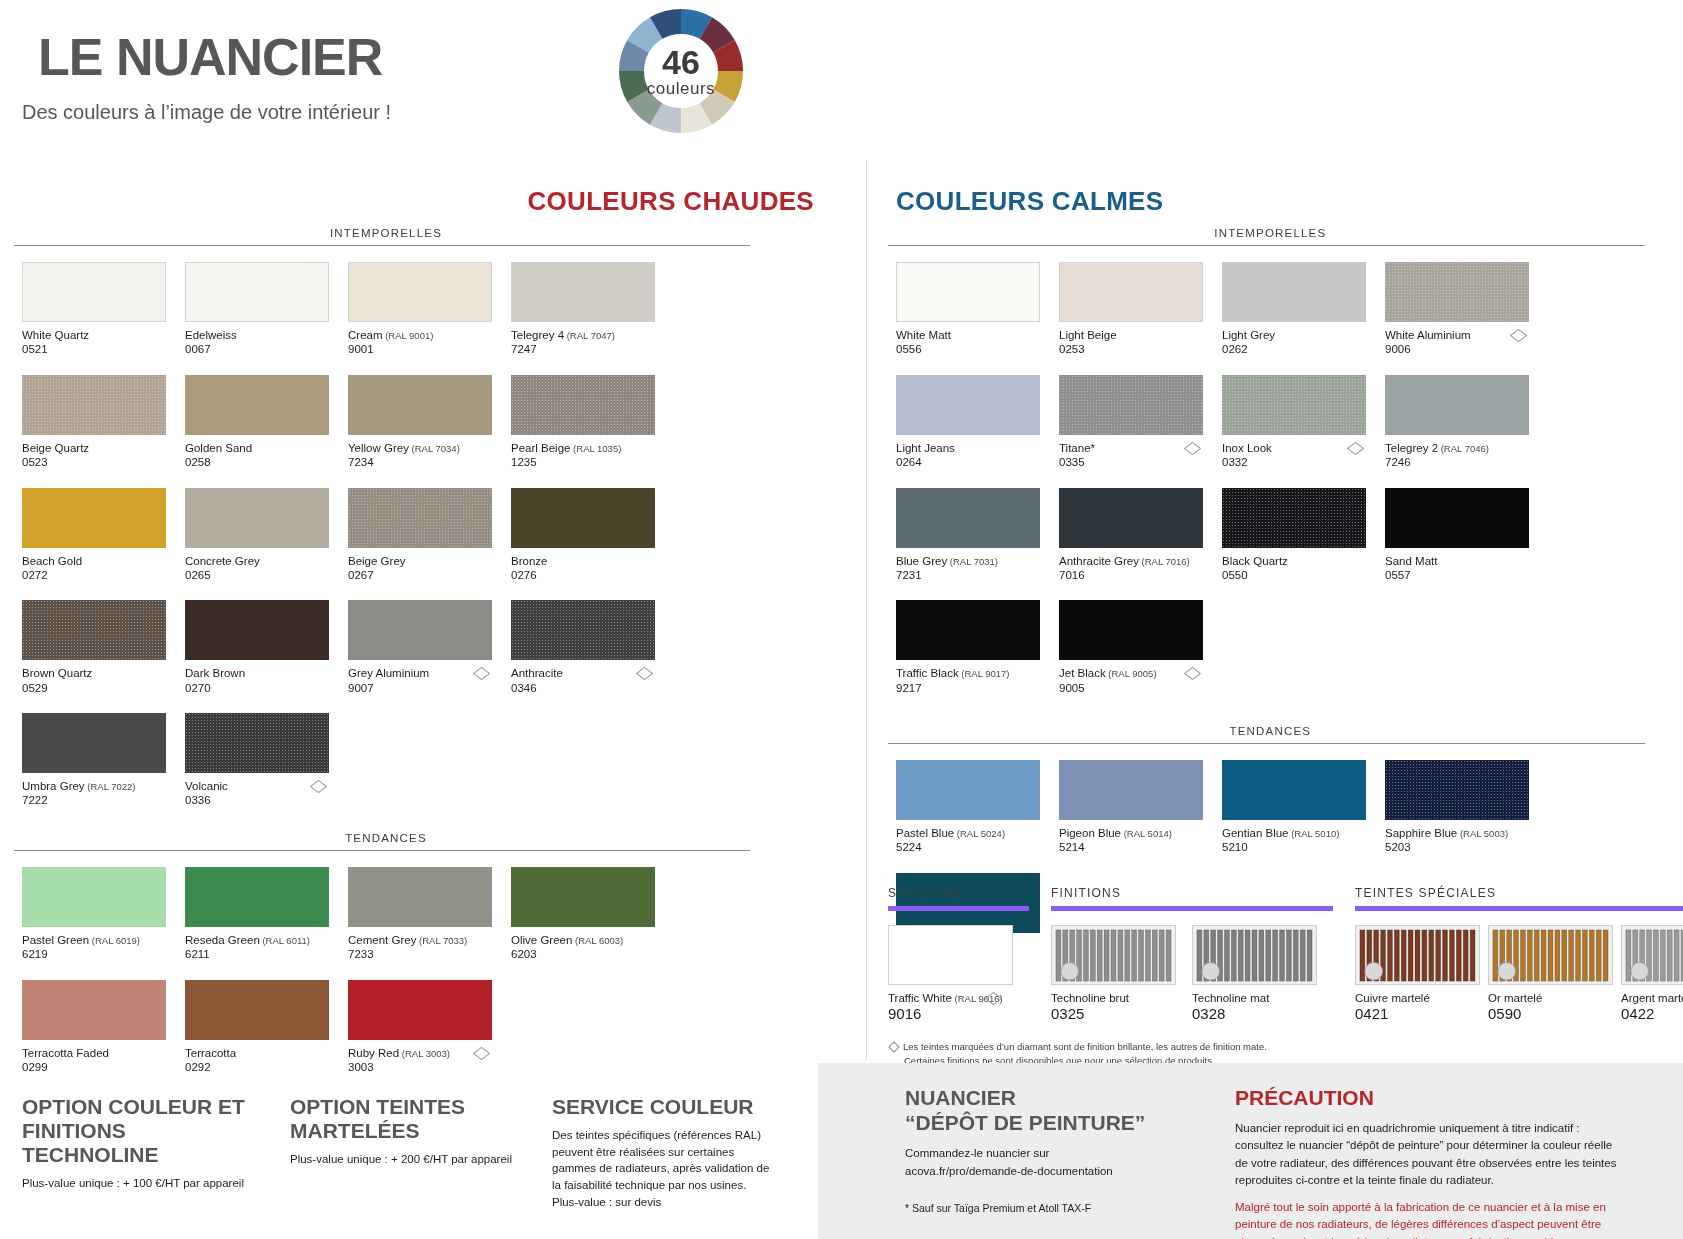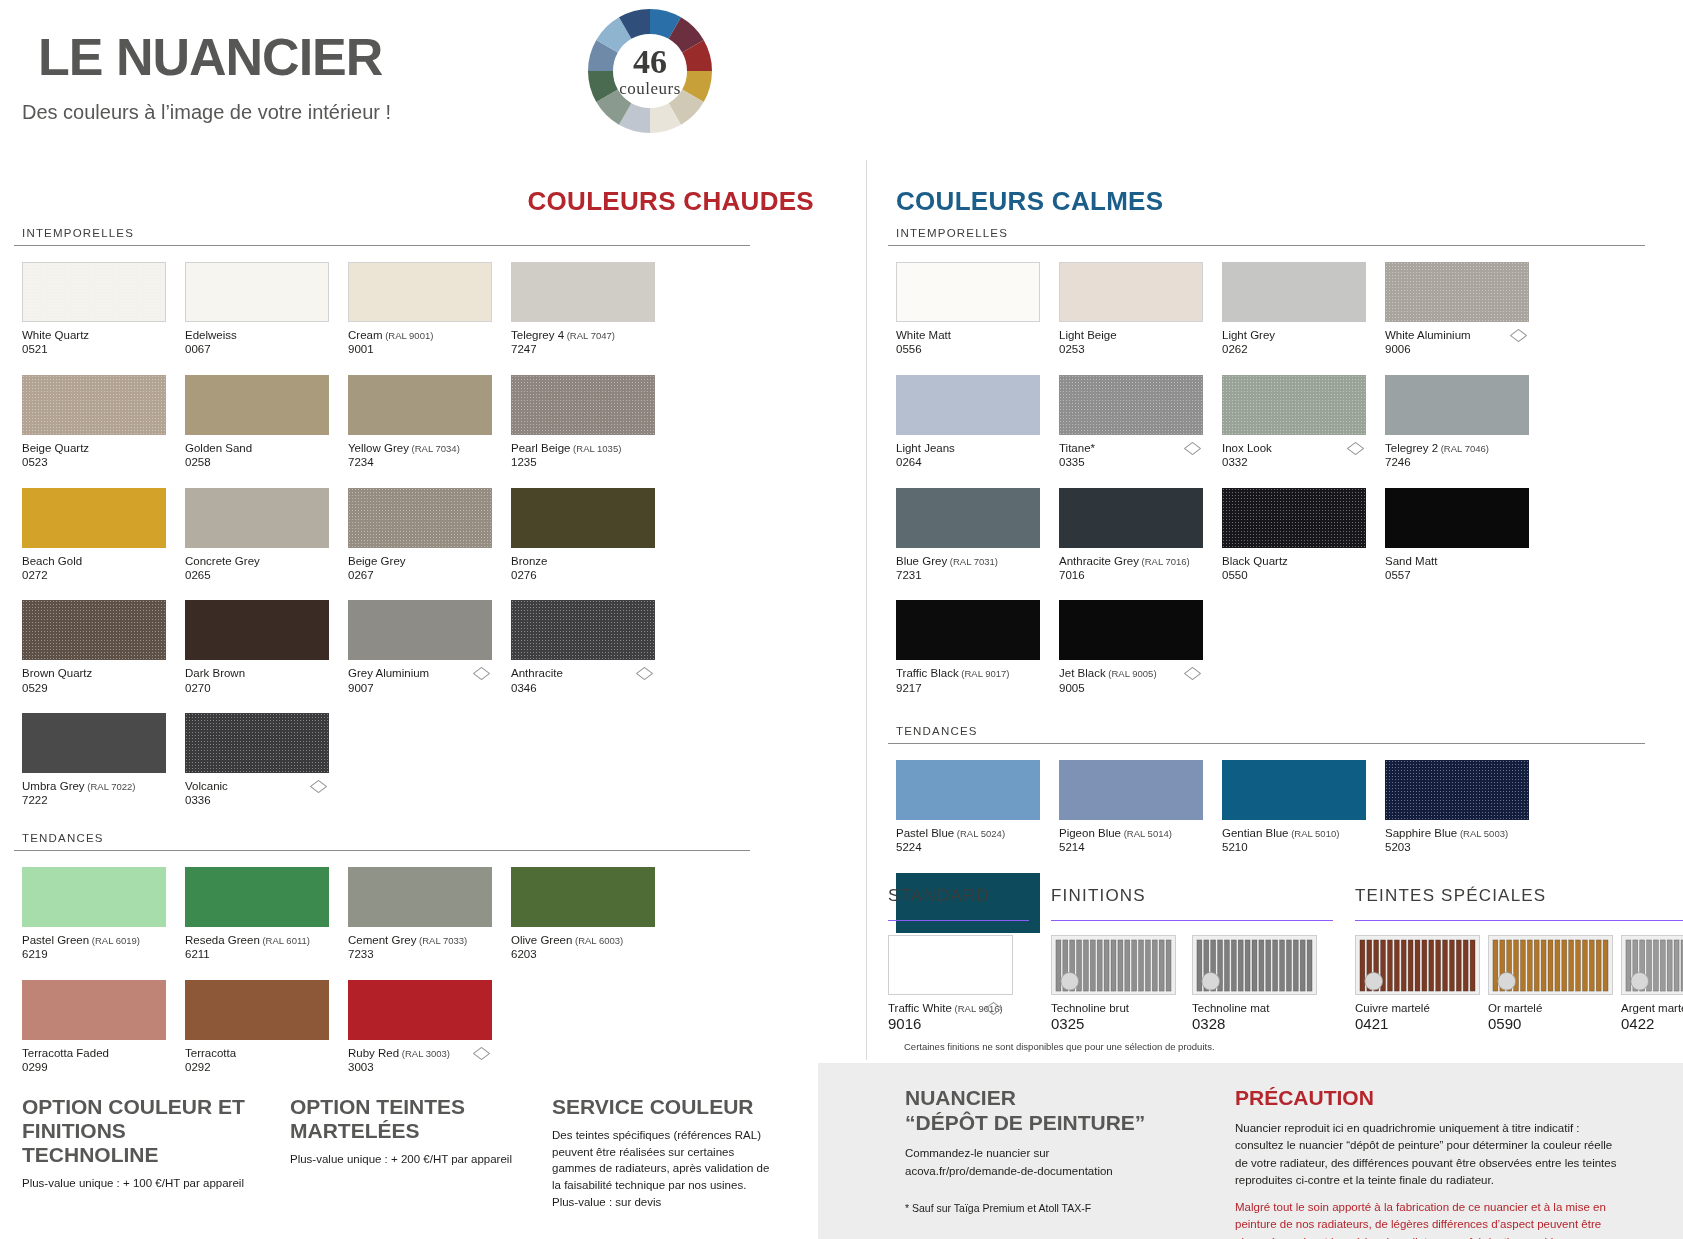--- a/index.html
+++ b/index.html
@@ -16,39 +16,40 @@
 
   
   .header { position:absolute; left:22px; top:14px; width:780px; height:130px; }
   .title {
     font-size: 52px; font-weight: 700; letter-spacing: -1px;
     color:#575756; line-height: 1.05; margin:16px; padding:0;
     font-family:"Liberation Sans", sans-serif;
   }
   .subtitle { font-size:20px; color:#575756; margin-top:10px; }
 
-  .ring-wrap { position:absolute; left:575px; top:4px; width:150px; height:135px;font-family:Liberation Serif, serif; }
+  .ring-wrap { position:absolute; left:606px; top:4px; width:150px; height:135px; }
   .ring-center { position:absolute; left:0; top:0; width:150px; height:135px; display:flex; flex-direction:column; align-items:center; justify-content:center; }
   .ring-num { font-size:34px; font-weight:700; color:#3c3c3b; line-height:1; }
   .ring-lbl { font-size:17px; color:#3c3c3b; letter-spacing:0.5px; }
 
   
   .col-left { position:absolute; left:14px; top:186px; width:800px; }
   .col-right { position:absolute; left:888px; top:186px; width:780px; }
 
   .divider-v { position:absolute; left:866px; top:160px; width:1px; height:900px; background:#d9d9d9; }
 
   .sec-title { font-size:26px; font-weight:700; letter-spacing:0.3px; margin:0 0 10px 8px; }
   .sec-title.warm { color:#b4252c;text-align:right; }
   .sec-title.calm { color:#1b5e8a; }
 
   .subsec {
     font-size:11.5px; letter-spacing:1.2px; color:#3c3c3b;
     border-bottom:1px solid #8c8c8c; padding:0 0 6px 8px; margin-bottom:16px;
     width: 92%;
+    text-align: center;
   }
   .subsec.wide { width: 97%; }
 
   .grid { display:flex; flex-wrap:wrap; }
   .swatch-cell { width:155px; margin:0 0 18px 8px; position:relative; }
   .swatch {
     width:144px; height:60px; border:0; display:block;
     background-size: 3px 3px, 100% 100%;
   }
   .swatch.bordered { border:1px solid #d2d2d2; }
@@ -57,21 +58,21 @@
   .sw-code { font-size:11.5px; color:#1d1d1b; line-height:1.25; }
   .diamond {
     position:absolute; right:16px; width:11px; height:11px;
     border:1px solid #8c8c8c; transform:rotate(45deg) skew(-8deg,-8deg);
     border-radius:1px;
   }
 
   
   .triple { position:absolute; left:888px; top:886px; width:780px; display:flex; }
   .mini-grp { margin-right:22px; }
-  .mini-head { font-size:17px; letter-spacing:1.2px; color:#3c3c3b; border-bottom:1px solid #8b5cf6; padding-bottom:14px; margin-bottom:14px; }
+  .mini-head { font-size:12px; letter-spacing:1.2px; color:#3c3c3b; border-bottom:5px solid #8b5cf6; padding-bottom:6px; margin-bottom:14px; }
   .mini-row { display:flex; }
   .mini-cell { width:133px; margin-right:8px; position:relative; }
   .mini-sw { width:125px; height:60px; border:1px solid #cfcfcf; position:relative; overflow:hidden; }
   .mini-name { font-size:11.5px; margin-top:6px; line-height:1.25; }
   .mini-code { font-size:15px; line-height:1.25; }
 
   .rad { position:absolute; inset:0; }
   .footnote { position:absolute; left:890px; top:1040px; width:760px; font-size:9.5px; color:#3c3c3b; line-height:1.5; }
   .footnote .dia { display:inline-block; width:8px; height:8px; border:1px solid #8c8c8c; transform:rotate(45deg); margin-right:5px; position:relative; top:1px;}
 
@@ -530,20 +531,21 @@
               </svg>
             </div>
             <div class="mini-name">Argent martelé</div>
             <div class="mini-code">0422</div>
           </div>
         </div>
     </div>
   </div>
 
   <div class="footnote">
+    <div><span class="dia"></span><span>Les teintes marquées d’un diamant sont de finition brillante, les autres de finition mate.</span></div>
     <div style="padding-left:14px;"><span>Certaines finitions ne sont disponibles que pour une sélection de produits.</span></div>
   </div>
 
   <div class="bottom-left">
     <div class="bl-col" style="width:268px;">
       <div class="bl-h">OPTION COULEUR ET FINITIONS TECHNOLINE</div>
       <div class="bl-p">Plus-value unique : + 100 €/HT par appareil</div>
     </div>
     <div class="bl-col" style="width:262px;">
       <div class="bl-h">OPTION TEINTES MARTELÉES</div>

